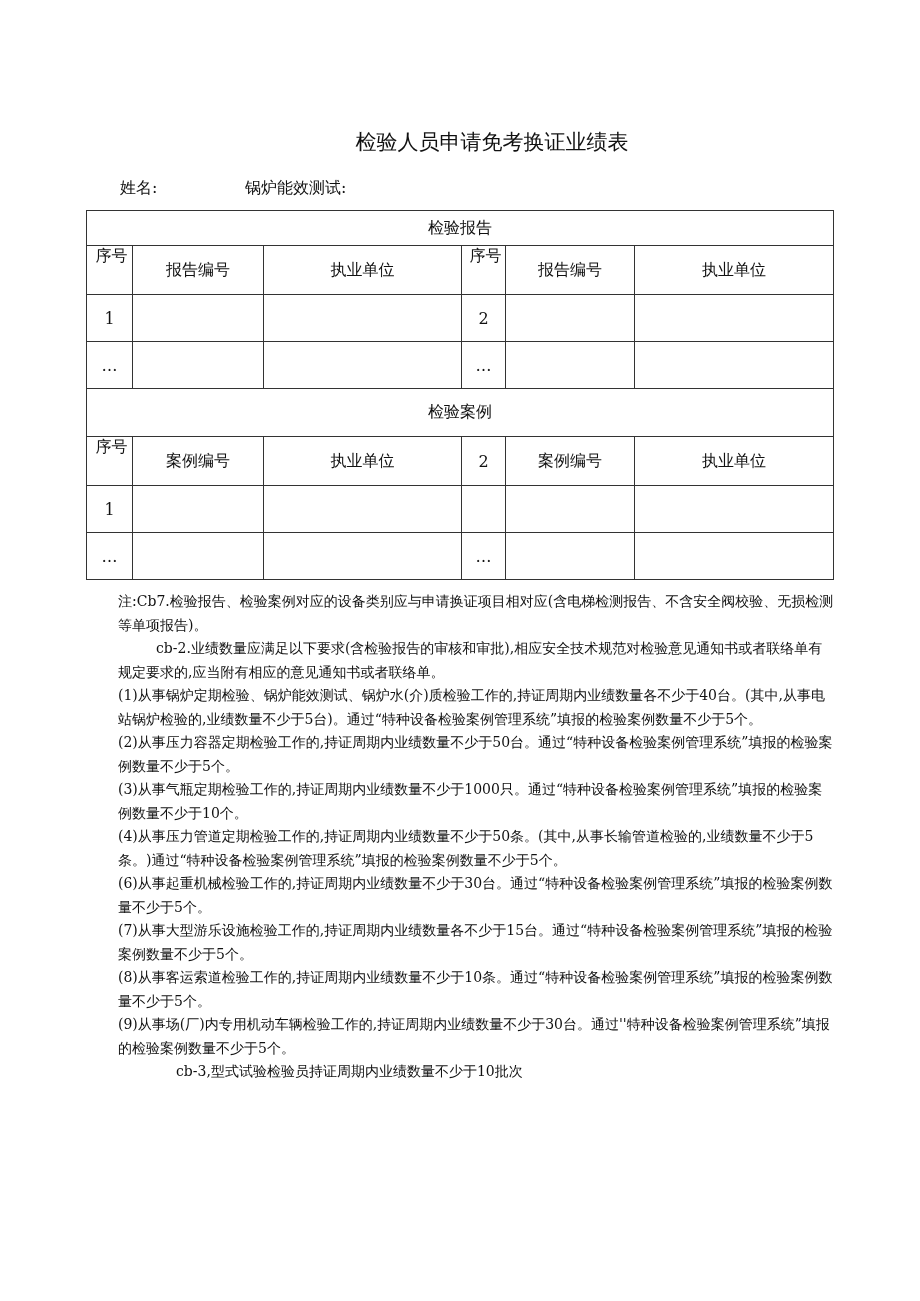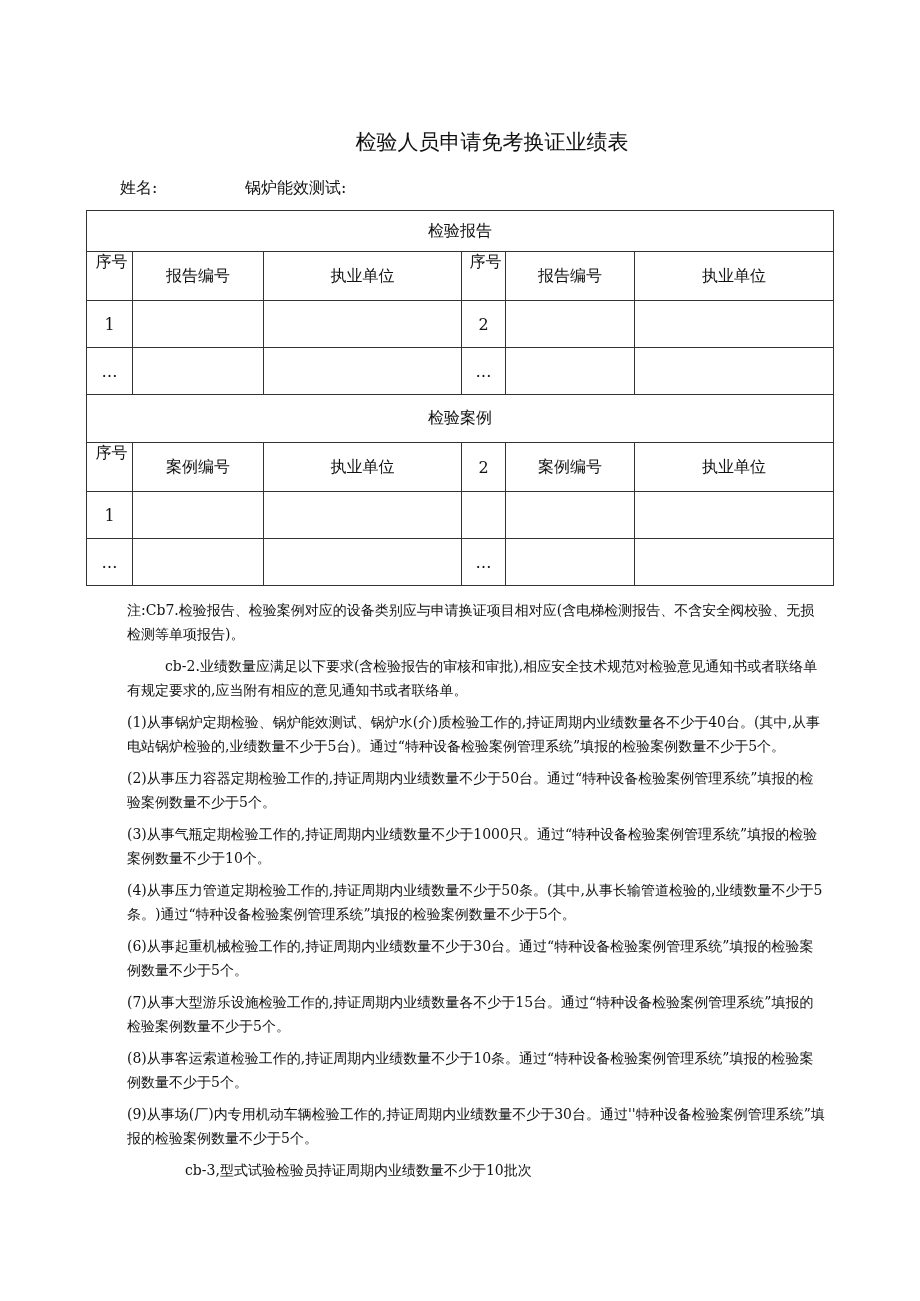--- a/index.html
+++ b/index.html
@@ -8,21 +8,21 @@
   .title { position: absolute; top: 128px; left: 0; width: 920px; text-align: center;
            font-family: "DejaVu Sans", "Liberation Sans", sans-serif; font-size: 21px; letter-spacing: 0px; padding-left: 32px; }
   .meta { position: absolute; top: 178px; font-size: 16px; }
   .meta.name { left: 88px; margin-left: 32px; }
   .meta.unit { left: 245px; }
   table.grid { position: absolute; left: 86px; top: 210px; width: 747px; border-collapse: collapse;
                table-layout: fixed; font-size: 16px; }
   table.grid td { border: 1px solid #333; text-align: center; vertical-align: middle; padding: 0; }
   td.seq-head { text-align: center; vertical-align: top !important; font-size: 16px; line-height: 16px; padding: 2px 0 0 4px !important; }
   .notes { position: absolute; left: 118px; top: 590px; width: 716px; font-size: 14px; line-height: 23.5px; }
-  .notes p { margin: 9px; }
+  .notes p { margin: 0; }
   .indent1 { text-indent: 38px; }
   .indent-item { text-indent: 0; margin-left: 0; }
   .indent-cb3 { padding-left: 58px; }
 </style>
 </head>
 <body>
 
 <div class="title">检验人员申请免考换证业绩表</div>
 <div class="meta name">姓名:</div>
 <div class="meta unit">锅炉能效测试:</div>
@@ -31,21 +31,21 @@
   <colgroup>
     <col style="width:46px">
       <col style="width:131px">
       <col style="width:198px">
     <col style="width:44px">
       <col style="width:129px">
       <col style="width:199px">
   </colgroup>
 
   <tbody>
-      <tr style="height:41px">
+      <tr style="height:35px">
     <td colspan="6">检验报告</td>
   </tr>
   <tr style="height:49px">
     <td class="seq-head" style="width:20px;word-break:break-all;">序号</td>
     <td>报告编号</td>
     <td>执业单位</td>
     <td class="seq-head">序号</td>
     <td>报告编号</td>
     <td>执业单位</td>
   </tr>

